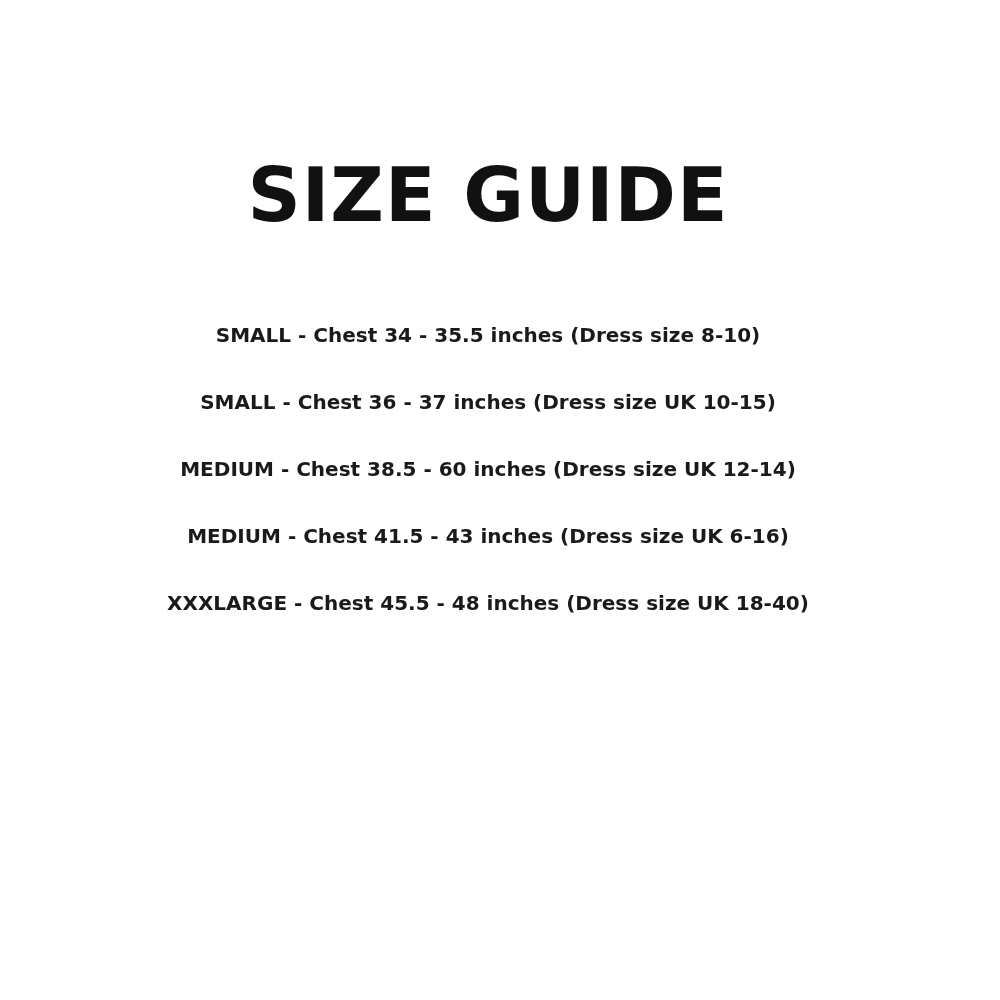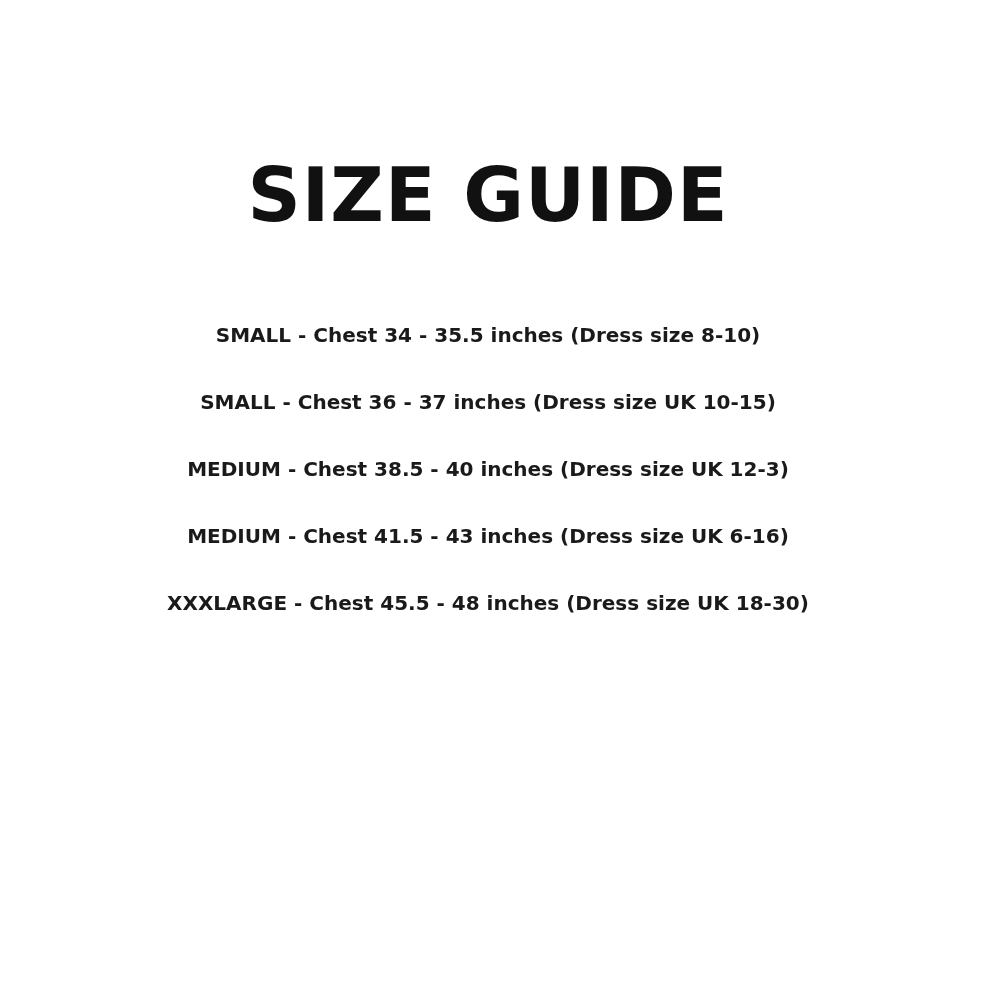--- a/index.html
+++ b/index.html
@@ -69,26 +69,26 @@
 
     <div class="size-row">
       <span class="label">SMALL</span><span class="detail"> - Chest 34 - 35.5 inches (Dress size 8-10)</span>
     </div>
 
     <div class="size-row">
       <span class="label">SMALL</span><span class="detail"> - Chest 36 - 37 inches (Dress size UK 10-15)</span>
     </div>
 
     <div class="size-row">
-      <span class="label">MEDIUM</span><span class="detail"> - Chest 38.5 - 40 inches (Dress size UK 12-3)</span>
+      <span class="label">MEDIUM</span><span class="detail"> - Chest 38.5 - 60 inches (Dress size UK 12-14)</span>
     </div>
 
     <div class="size-row">
       <span class="label">MEDIUM</span><span class="detail"> - Chest 41.5 - 43 inches (Dress size UK 6-16)</span>
     </div>
 
 
     <div class="size-row">
-      <span class="label">XXXLARGE</span><span class="detail"> - Chest 45.5 - 48 inches (Dress size UK 18-30)</span>
+      <span class="label">XXXLARGE</span><span class="detail"> - Chest 45.5 - 48 inches (Dress size UK 18-40)</span>
     </div>
 
   </div>
 </div>
 
 </body></html>

